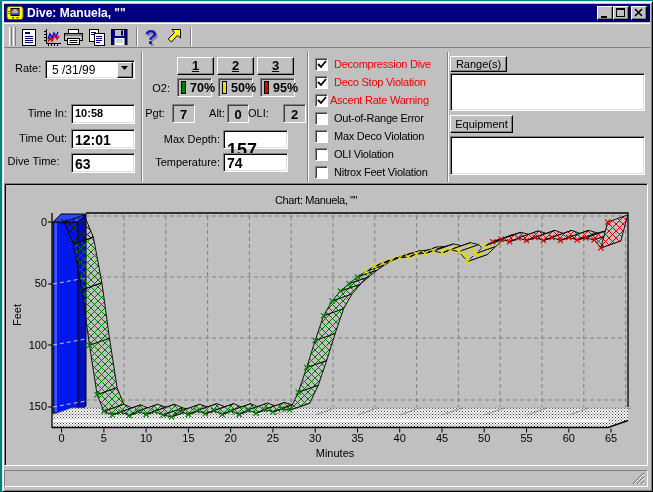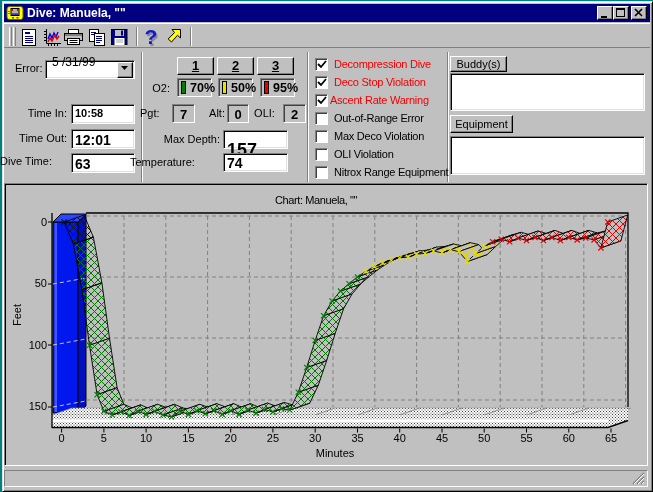--- a/index.html
+++ b/index.html
@@ -102,61 +102,61 @@
 </svg>
 <div class="abs" style="left:136px;top:27px;width:2px;height:19px;border-left:1px solid #808080;border-right:1px solid #fff"></div>
 <div class="abs" style="left:142px;top:27px;width:18px;height:19px;font-size:21px;font-weight:bold;color:#1616cc;text-align:center;line-height:19px;text-shadow:1.5px 1.5px 0 #87879b">?</div>
 <svg class="abs" style="left:165px;top:28px" width="18" height="18">
 <polygon points="15.5,1.5 15.5,10 12.5,7.3 6.5,14 3.2,11 9.5,4.5 7,1.5" fill="#ffff00" stroke="#000" stroke-width="1"></polygon>
 </svg>
 <div class="abs" style="left:190px;top:27px;width:2px;height:19px;border-left:1px solid #808080;border-right:1px solid #fff"></div>
 <div class="abs vsep" style="left:141px;top:52px;height:130px"></div>
 <div class="abs vsep" style="left:307px;top:52px;height:130px"></div>
 <div class="abs vsep" style="left:447px;top:52px;height:130px"></div>
-<div class="abs lbl" style="left:15px;top:62px">Error:</div>
+<div class="abs lbl" style="left:15px;top:62px">Rate:</div>
 <div class="abs sunk" style="left:45px;top:60px;width:90px;height:19px"></div>
-<div class="abs" style="left:52px;top:56px;font-size:12px;height:12px;line-height:12px">5 /31/99</div>
+<div class="abs" style="left:52px;top:64px;font-size:12px;height:12px;line-height:12px">5 /31/99</div>
 <div class="abs btn" style="left:117px;top:62px;width:16px;height:16px;line-height:11px"><svg width="10" height="8">
       <polygon points="1,2 8,2 4.5,6" fill="#000"></polygon>
     </svg></div>
 <div class="abs lbl" style="left:0px;top:107px;width:67px;text-align:right">Time In:</div>
 <div class="abs sunk" style="left:71px;top:104px;width:64px;height:20px"></div>
 <div class="abs bold" style="left:75px;top:107px;font-size:11px">10:58</div>
 <div class="abs lbl" style="left:0px;top:132px;width:67px;text-align:right">Time Out:</div>
 <div class="abs sunk" style="left:71px;top:129px;width:64px;height:20px"></div>
 <div class="abs bold" style="left:75px;top:132px;font-size:14px">12:01</div>
-<div class="abs lbl" style="left:0px;top:155px;width:67px;text-align:left">Dive Time:</div>
+<div class="abs lbl" style="left:0px;top:155px;width:67px;text-align:center">Dive Time:</div>
 <div class="abs sunk" style="left:71px;top:153px;width:64px;height:20px"></div>
 <div class="abs bold" style="left:75px;top:156px;font-size:14px">63</div>
 <div class="abs btn bold" style="left:177px;top:57px;width:37px;height:18px;line-height:16px;text-decoration:underline;font-size:13px">1</div>
 <div class="abs btn bold" style="left:217px;top:57px;width:37px;height:18px;line-height:16px;text-decoration:underline;font-size:13px">2</div>
 <div class="abs btn bold" style="left:257px;top:57px;width:37px;height:18px;line-height:16px;text-decoration:underline;font-size:13px">3</div>
 <div class="abs lbl" style="left:130px;top:82px;width:40px;text-align:right">O2:</div>
 <div class="abs sunkg" style="left:177px;top:78px;width:35px;height:19px"></div>
 <div class="abs" style="left:181px;top:81px;width:5px;height:13px;background:#008000;border:1px solid #000"></div>
 <div class="abs bold" style="left:190px;top:81px;font-size:12.5px">70%</div>
 <div class="abs sunkg" style="left:218px;top:78px;width:35px;height:19px"></div>
 <div class="abs" style="left:222px;top:81px;width:5px;height:13px;background:#e8e000;border:1px solid #000"></div>
 <div class="abs bold" style="left:231px;top:81px;font-size:12.5px">50%</div>
 <div class="abs sunkg" style="left:260px;top:78px;width:35px;height:19px"></div>
 <div class="abs" style="left:264px;top:81px;width:5px;height:13px;background:#e00000;border:1px solid #000"></div>
 <div class="abs bold" style="left:273px;top:81px;font-size:12.5px">95%</div>
-<div class="abs lbl" style="left:140px;top:107px;width:30px;text-align:left">Pgt:</div>
+<div class="abs lbl" style="left:140px;top:107px;width:30px;text-align:center">Pgt:</div>
 <div class="abs sunkg" style="left:172px;top:104px;width:23px;height:19px"></div>
 <div class="abs bold" style="left:172px;top:107px;width:23px;text-align:center;font-size:13px">7</div>
 <div class="abs lbl" style="left:195px;top:107px;width:30px;text-align:right">Alt:</div>
 <div class="abs sunkg" style="left:227px;top:104px;width:22px;height:19px"></div>
 <div class="abs bold" style="left:227px;top:107px;width:22px;text-align:center;font-size:13px">0</div>
-<div class="abs lbl" style="left:248px;top:107px;width:33px;text-align:center">OLI:</div>
+<div class="abs lbl" style="left:248px;top:107px;width:33px;text-align:left">OLI:</div>
 <div class="abs sunkg" style="left:283px;top:104px;width:23px;height:19px"></div>
 <div class="abs bold" style="left:283px;top:107px;width:23px;text-align:center;font-size:13px">2</div>
 <div class="abs lbl" style="left:130px;top:133px;width:90px;text-align:right">Max Depth:</div>
 <div class="abs sunk" style="left:223px;top:130px;width:65px;height:19px"></div>
 <div class="abs bold" style="left:227px;top:140px;font-size:18px">157</div>
-<div class="abs lbl" style="left:130px;top:156px;width:90px;">Temperature:</div>
+<div class="abs lbl" style="left:130px;top:156px;width:90px;text-align:right">Temperature:</div>
 <div class="abs sunk" style="left:223px;top:153px;width:65px;height:19px"></div>
 <div class="abs bold" style="left:227px;top:155px;font-size:14px">74</div>
 <div class="abs cb" style="left:315px;top:58px"></div>
 <svg class="abs" style="left:317px;top:60px" width="10" height="10">
     <path d="M1,4 L4,7 L9,1" stroke="#000" stroke-width="1.8" fill="none"></path>
   </svg>
 <div class="abs lbl cblbl red" style="left:334px;top:58px">Decompression Dive</div>
 <div class="abs cb" style="left:315px;top:76px"></div>
 <svg class="abs" style="left:317px;top:78px" width="10" height="10">
     <path d="M1,4 L4,7 L9,1" stroke="#000" stroke-width="1.8" fill="none"></path>
@@ -167,22 +167,22 @@
     <path d="M1,4 L4,7 L9,1" stroke="#000" stroke-width="1.8" fill="none"></path>
   </svg>
 <div class="abs lbl cblbl red" style="left:330px;top:94px">Ascent Rate Warning</div>
 <div class="abs cb" style="left:315px;top:112px"></div>
 <div class="abs lbl cblbl " style="left:334px;top:112px">Out-of-Range Error</div>
 <div class="abs cb" style="left:315px;top:130px"></div>
 <div class="abs lbl cblbl " style="left:334px;top:130px">Max Deco Violation</div>
 <div class="abs cb" style="left:315px;top:148px"></div>
 <div class="abs lbl cblbl " style="left:334px;top:148px">OLI Violation</div>
 <div class="abs cb" style="left:315px;top:166px"></div>
-<div class="abs lbl cblbl " style="left:334px;top:166px">Nitrox Range Equipment</div>
-<div class="abs btn" style="left:450px;top:56px;width:57px;height:16px;line-height:14px;font-size:11px">Buddy(s)</div>
+<div class="abs lbl cblbl " style="left:334px;top:166px">Nitrox Feet Violation</div>
+<div class="abs btn" style="left:450px;top:56px;width:57px;height:16px;line-height:14px;font-size:11px">Range(s)</div>
 <div class="abs sunk" style="left:450px;top:73px;width:195px;height:38px"></div>
 <div class="abs btn" style="left:450px;top:115px;width:63px;height:18px;line-height:16px;font-size:11px">Equipment</div>
 <div class="abs sunk" style="left:450px;top:136px;width:195px;height:39px"></div>
 <div class="abs" style="left:4px;top:183px;width:644px;height:283px;background:#c0c0c0;border-top:1px solid #808080;border-left:1px solid #808080;border-right:1px solid #fff;border-bottom:1px solid #fff">
     <div style="width:100%;height:100%;border-top:1px solid #000;border-left:1px solid #000"></div>
   </div>
 <svg width="653" height="492" style="position:absolute;left:0;top:0" font-family="Liberation Sans, sans-serif">
     <defs>
 <pattern id="pk" width="7" height="7" patternUnits="userSpaceOnUse">
 <path d="M-1,-1 L8,8 M-1,6 L2,9 M6,-1 L9,2 M8,-1 L-1,8 M-1,2 L2,-1 M6,9 L9,6" stroke="#151515" stroke-width="1" fill="none"></path>

